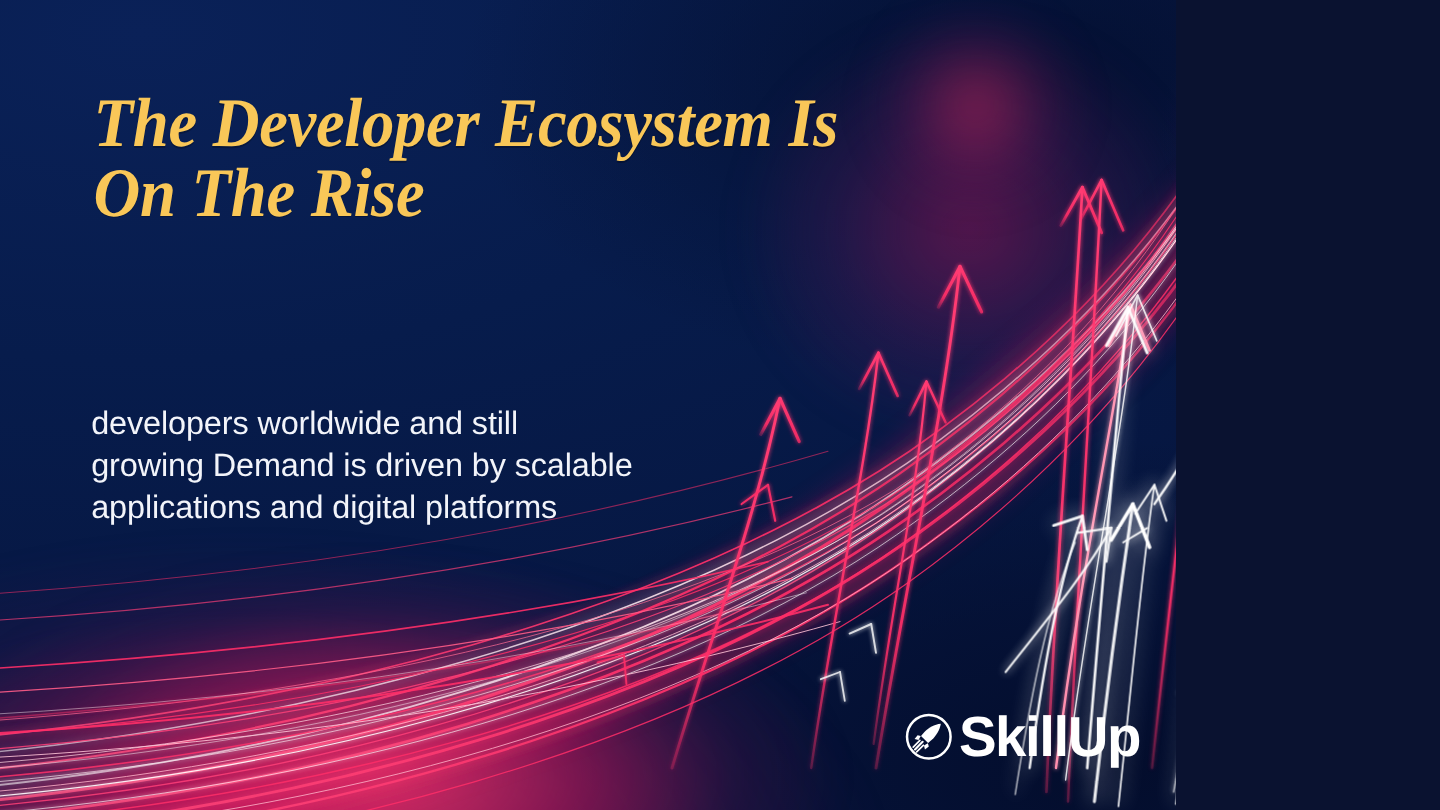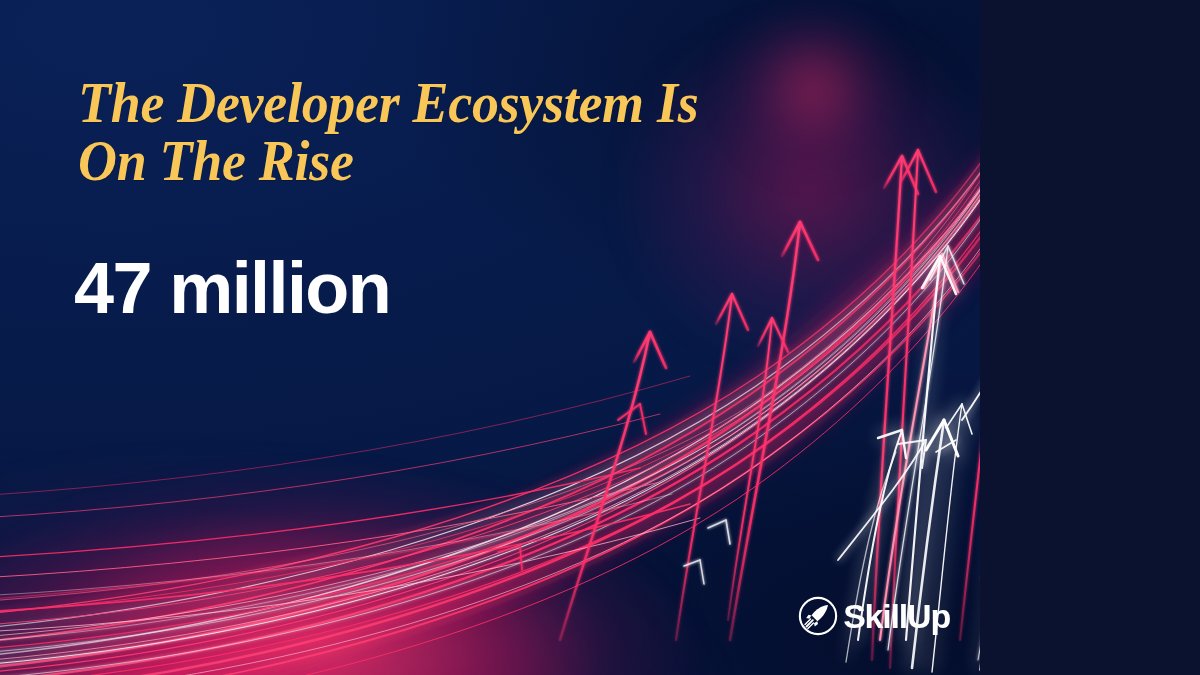--- a/index.html
+++ b/index.html
@@ -112,21 +112,21 @@
   }
 
   
   .logo {
     position:absolute; right:30px; bottom:38px;
     display:flex; align-items:center; gap:4px;
   }
   .logo-mark { width:42px; height:42px; flex:0 0 42px; }
   .logo-text {
     color:#ffffff;
-    font-size:34px;
+    font-size:47px;
     font-weight:700;
     letter-spacing:-1.2px;
     line-height:1;
   }
 </style>
 </head>
 <body>
 
 <div id="poster">
 
@@ -412,22 +412,24 @@
 
       </g>
     </svg>
   </div>
 
   <div class="content">
 
     <h1 class="headline"><span>The </span><b>Developer Ecosystem</b><span> Is
 On The Rise</span></h1>
 
-    <div class="bignum">47 million</div>
-
+
+    <p class="body">developers worldwide and still
+growing Demand is driven by scalable
+applications and digital platforms</p>
 
   </div>
 
   <div class="logo">
     <span class="logo-mark">
       <svg viewBox="0 0 44 44" xmlns="http://www.w3.org/2000/svg">
         <circle cx="22" cy="22" r="19" fill="none" stroke="#ffffff" stroke-width="2.2"></circle>
         <path d="M32.5 10.5 C 27 11 21.5 14 17.8 18.2 L 15.2 21.2 L 21.4 27.4 L 24.4 24.8
                  C 28.6 21.1 31.6 15.6 32.5 10.5 Z" fill="#ffffff"></path>
         <path d="M15.0 21.4 L 12.2 20.6 L 9.6 24.0 L 13.0 24.8 Z" fill="#ffffff"></path>

